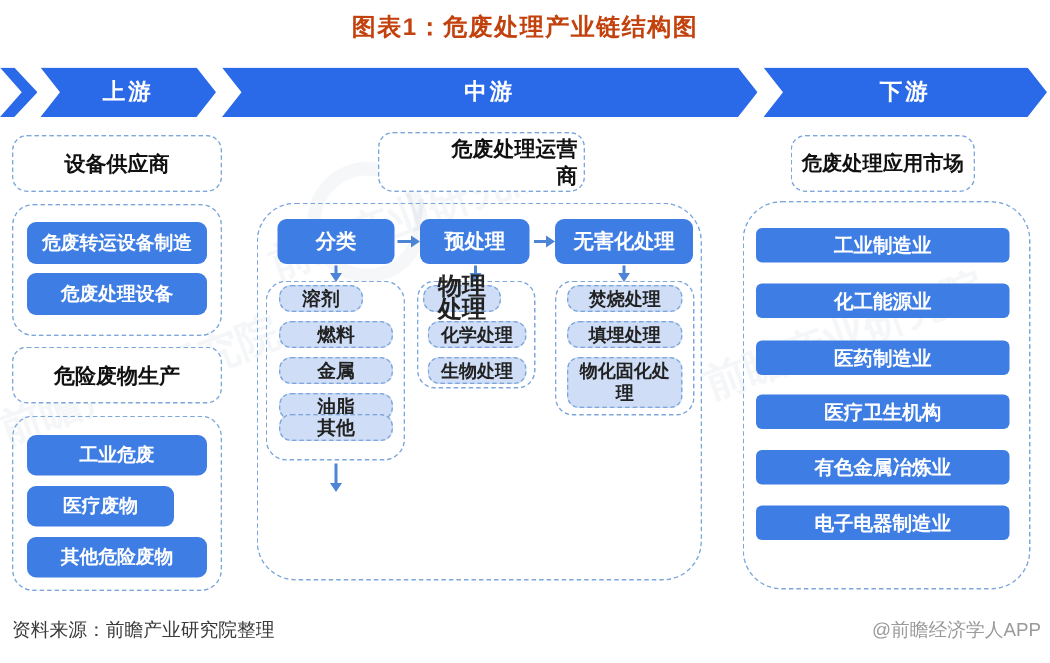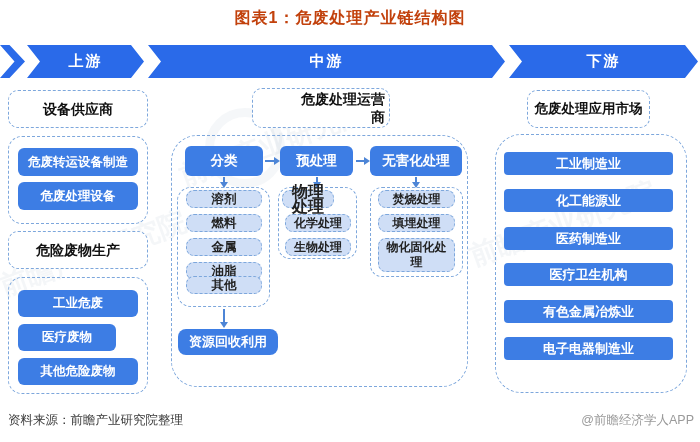--- a/index.html
+++ b/index.html
@@ -89,38 +89,37 @@
   <div class="btn" style="left:280px;top:146px;width:73px;height:30px;font-size:13.5px;">预处理</div>
   <div class="btn" style="left:370px;top:146px;width:92px;height:30px;font-size:13.5px;">无害化处理</div>
 
   <div class="arrow-h" style="left:265px;top:160px;width:9px;"></div>
   <div class="arrow-h" style="left:356px;top:160px;width:8px;"></div>
   <div class="arrow-v" style="left:223px;top:177px;height:6px;"></div>
   <div class="arrow-v" style="left:316px;top:177px;height:6px;"></div>
   <div class="arrow-v" style="left:415px;top:177px;height:6px;"></div>
 
   <div class="group" style="left:177px;top:187px;width:93px;height:120px;"></div>
-  <div class="item" style="left:186px;top:190px;width:76px;height:18px;">溶剂</div>
+  <div class="item" style="left:186px;top:190px;width:56px;height:18px;">溶剂</div>
   <div class="item" style="left:186px;top:214px;width:76px;height:18px;">燃料</div>
   <div class="item" style="left:186px;top:238px;width:76px;height:18px;">金属</div>
   <div class="item" style="left:186px;top:262px;width:76px;height:18px;">油脂</div>
   <div class="item" style="left:186px;top:276px;width:76px;height:18px;">其他</div>
 
   <div class="group" style="left:278px;top:187px;width:79px;height:72px;border-radius:12px;"></div>
   <div class="item" style="left:282px;top:190px;width:52px;height:18px;font-size:16px;">物理处理</div>
   <div class="item" style="left:285px;top:214px;width:66px;height:18px;font-size:12px;">化学处理</div>
   <div class="item" style="left:285px;top:238px;width:66px;height:18px;font-size:12px;">生物处理</div>
 
   <div class="group" style="left:370px;top:187px;width:93px;height:90px;border-radius:12px;"></div>
   <div class="item" style="left:378px;top:190px;width:77px;height:18px;font-size:12px;">焚烧处理</div>
   <div class="item" style="left:378px;top:214px;width:77px;height:18px;font-size:12px;">填埋处理</div>
   <div class="item" style="left:378px;top:238px;width:77px;height:34px;font-size:12px;">物化固化处理</div>
 
   <div class="arrow-v" style="left:223px;top:309px;height:14px;"></div>
-  <div class="btn" style="left:178px;top:329px;width:100px;height:26px;font-size:13px;border-radius:8px;">资源回收利用</div>
 
   <div class="dashbox" style="left:527px;top:90px;width:123px;height:38px;font-size:13.5px;">危废处理应用市场</div>
 
   <div class="group bigwrap" style="left:495px;top:134px;width:192px;height:259px;"></div>
   <div class="btn" style="left:504px;top:152px;width:169px;height:23px;font-size:13px;border-radius:4px;">工业制造业</div>
   <div class="btn" style="left:504px;top:189px;width:169px;height:23px;font-size:13px;border-radius:4px;">化工能源业</div>
   <div class="btn" style="left:504px;top:227px;width:169px;height:23px;font-size:13px;border-radius:4px;">医药制造业</div>
   <div class="btn" style="left:504px;top:263px;width:169px;height:23px;font-size:13px;border-radius:4px;">医疗卫生机构</div>
   <div class="btn" style="left:504px;top:300px;width:169px;height:23px;font-size:13px;border-radius:4px;">有色金属冶炼业</div>
   <div class="btn" style="left:504px;top:337px;width:169px;height:23px;font-size:13px;border-radius:4px;">电子电器制造业</div>

